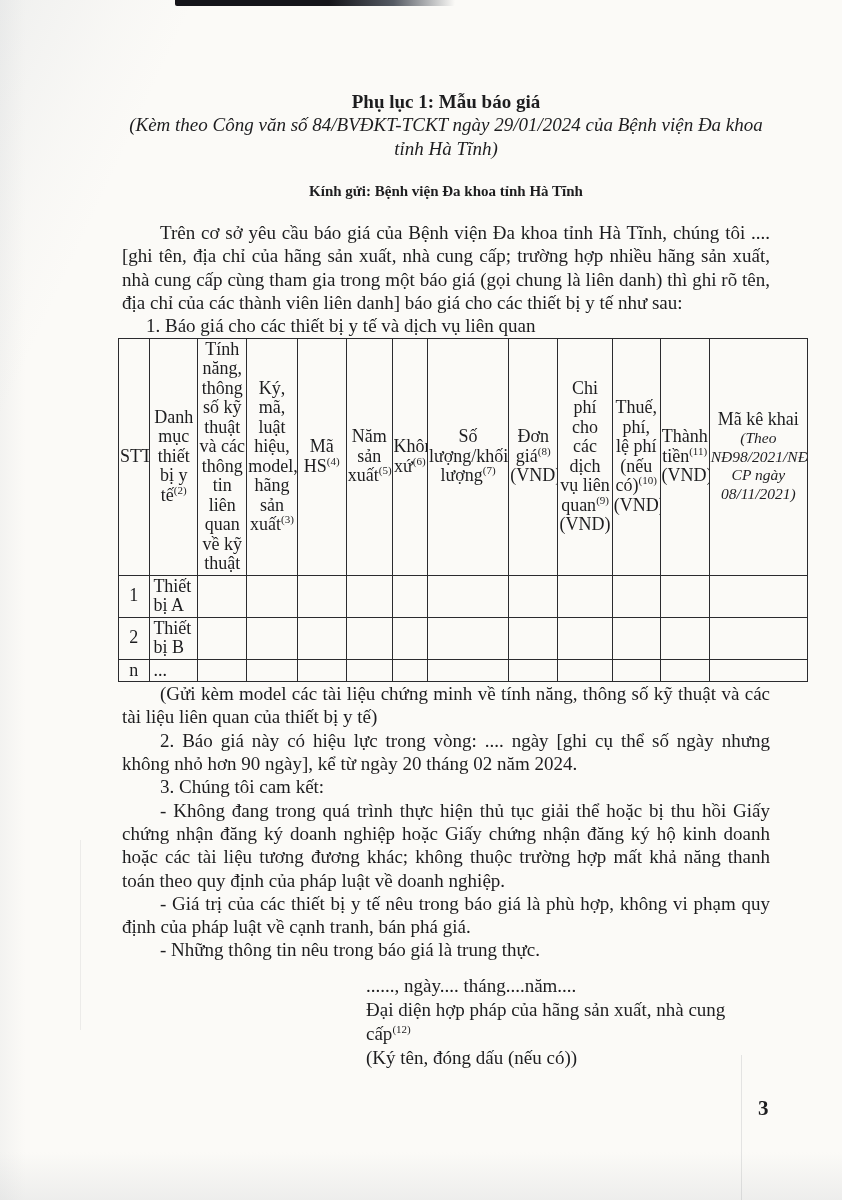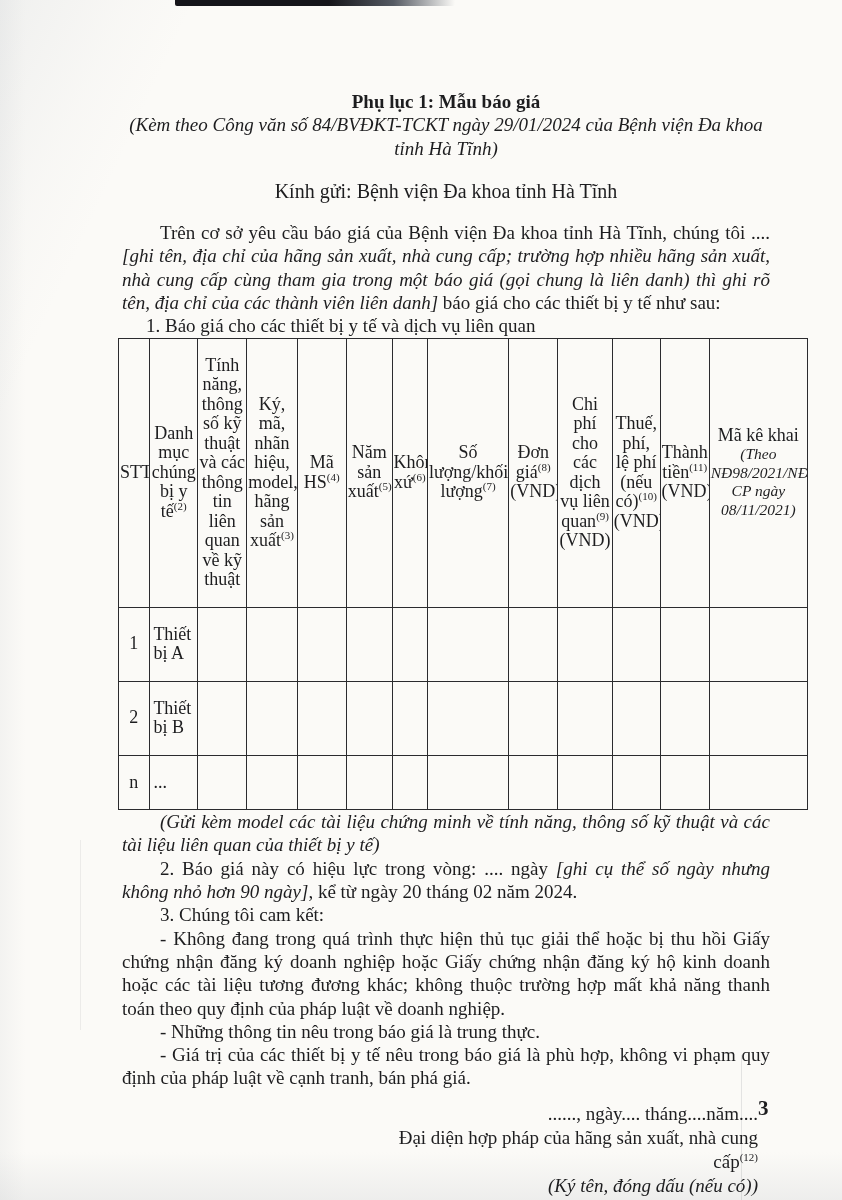--- a/index.html
+++ b/index.html
@@ -31,57 +31,57 @@
   }
   .fold-right {
     position:absolute; left:741px; top:1055px; width:1px; height:145px;
     background:rgba(60,65,75,0.12);
   }
   .content {
     position:absolute; left:122px; top:90px; width:648px;
     font-size:19px; line-height:23.3px;
   }
   .center { text-align:center; }
-  .i { font-style:italic; }
+  .i { }
   sup { font-size:11px; line-height:0; vertical-align:super; letter-spacing:0; }
   .appendix-title { font-size:19px; font-weight:bold; }
   .attachment-note { font-style:italic;font-family:Liberation Serif, serif; }
   .doc-title { margin-top:13px; font-size:20px; font-weight:bold; letter-spacing:0.5px; }
-  .recipient { margin-top:20px; font-size:20px; font-weight:normal; }
+  .recipient { margin-top:20px; font-size:15px; font-weight:bold; }
   .intro { margin-top:18px; text-align:justify; text-indent:38px; }
   .section-title { text-indent:24px; }
   
   table.quote {
     border-collapse:collapse;
     table-layout:fixed;
     width:690px;
     margin-left:-4px;
     font-size:18px;
     line-height:19.5px;
   }
   table.quote th, table.quote td {
     border:1.4px solid #2b2b2e;
     vertical-align:middle;
-    padding:17px 1px;
+    padding:1px 1px;
     overflow:hidden;
   }
   table.quote th {
     font-weight:normal;
     text-align:center;
     height:232px;
   }
   table.quote td { height:38px; text-align:left; padding-left:3px; }
   table.quote td.c { text-align:center; padding-left:0; }
   table.quote tr.row-n td { height:22px; }
   .hdr-note { font-style:italic; font-size:15.5px; line-height:18.5px; }
   .notes p { text-align:justify; text-indent:38px; }
   
   .signature {
     margin-top:12px; margin-left:auto; margin-right:12px;
-    width:392px; text-align:right; line-height:24px;
+    width:392px; text-align:left; line-height:24px;
   }
   .page-number {
     position:absolute; left:758px; top:1096px;
     font-size:21px; font-weight:bold;
   }
 </style>
 </head>
 <body>
 
 <div class="page">
@@ -118,23 +118,23 @@
           <col style="width: 11.9%;">
           <col style="width: 7.2%;">
           <col style="width: 8%;">
           <col style="width: 7%;">
           <col style="width: 7.2%;">
           <col style="width: 14.4%;">
         </colgroup>
       <thead>
           <tr>
             <th><span>STT</span></th>
-            <th><span>Danh mục chúng bị y tế</span><sup>(2)</sup></th>
+            <th><span>Danh mục thiết bị y tế</span><sup>(2)</sup></th>
             <th><span>Tính năng, thông số kỹ thuật và các thông tin liên quan về kỹ thuật</span></th>
-            <th><span>Ký, mã, nhãn hiệu, model, hãng sản xuất</span><sup>(3)</sup></th>
+            <th><span>Ký, mã, luật hiệu, model, hãng sản xuất</span><sup>(3)</sup></th>
             <th><span>Mã HS</span><sup>(4)</sup></th>
             <th><span>Năm sản xuất</span><sup>(5)</sup></th>
             <th><span>Không xứ</span><sup>(6)</sup></th>
             <th><span>Số lượng/khối lượng</span><sup>(7)</sup></th>
             <th><span>Đơn giá</span><sup>(8)</sup><span> (VND)</span></th>
             <th><span>Chi phí cho các dịch vụ liên quan</span><sup>(9)</sup><span> (VND)</span></th>
             <th><span>Thuế, phí, lệ phí (nếu có)</span><sup>(10)</sup><span> (VND)</span></th>
             <th><span>Thành tiền</span><sup>(11)</sup><span> (VND)</span></th>
             <th><span>Mã kê khai</span><div class="hdr-note i">(Theo NĐ98/2021/NĐ-CP ngày 08/11/2021)</div></th>
           </tr>
@@ -186,22 +186,22 @@
             <td></td>
           </tr>
         </tbody>
     </table>
 
     <div class="notes">
       <p><span class="i">(Gửi kèm model các tài liệu chứng minh về tính năng, thông số kỹ thuật và các tài liệu liên quan của thiết bị y tế)</span></p>
       <p><span>2. Báo giá này có hiệu lực trong vòng: .... ngày </span><span class="i">[ghi cụ thể số ngày nhưng không nhỏ hơn 90 ngày]</span><span>, kể từ ngày 20 tháng 02 năm 2024.</span></p>
       <p><span>3. Chúng tôi cam kết:</span></p>
       <p><span>- Không đang trong quá trình thực hiện thủ tục giải thể hoặc bị thu hồi Giấy chứng nhận đăng ký doanh nghiệp hoặc Giấy chứng nhận đăng ký hộ kinh doanh hoặc các tài liệu tương đương khác; không thuộc trường hợp mất khả năng thanh toán theo quy định của pháp luật về doanh nghiệp.</span></p>
+      <p><span>- Giá trị của các thiết bị y tế nêu trong báo giá là phù hợp, không vi phạm quy định của pháp luật về cạnh tranh, bán phá giá.</span></p>
       <p><span>- Những thông tin nêu trong báo giá là trung thực.</span></p>
-      <p><span>- Giá trị của các thiết bị y tế nêu trong báo giá là phù hợp, không vi phạm quy định của pháp luật về cạnh tranh, bán phá giá.</span></p>
     </div>
 
     <div class="signature">
       <div>......, ngày.... tháng....năm....</div>
       <div><span>Đại diện hợp pháp của hãng sản xuất, nhà cung cấp</span><sup>(12)</sup></div>
       <div class="i">(Ký tên, đóng dấu (nếu có))</div>
     </div>
 
   </div>
 

